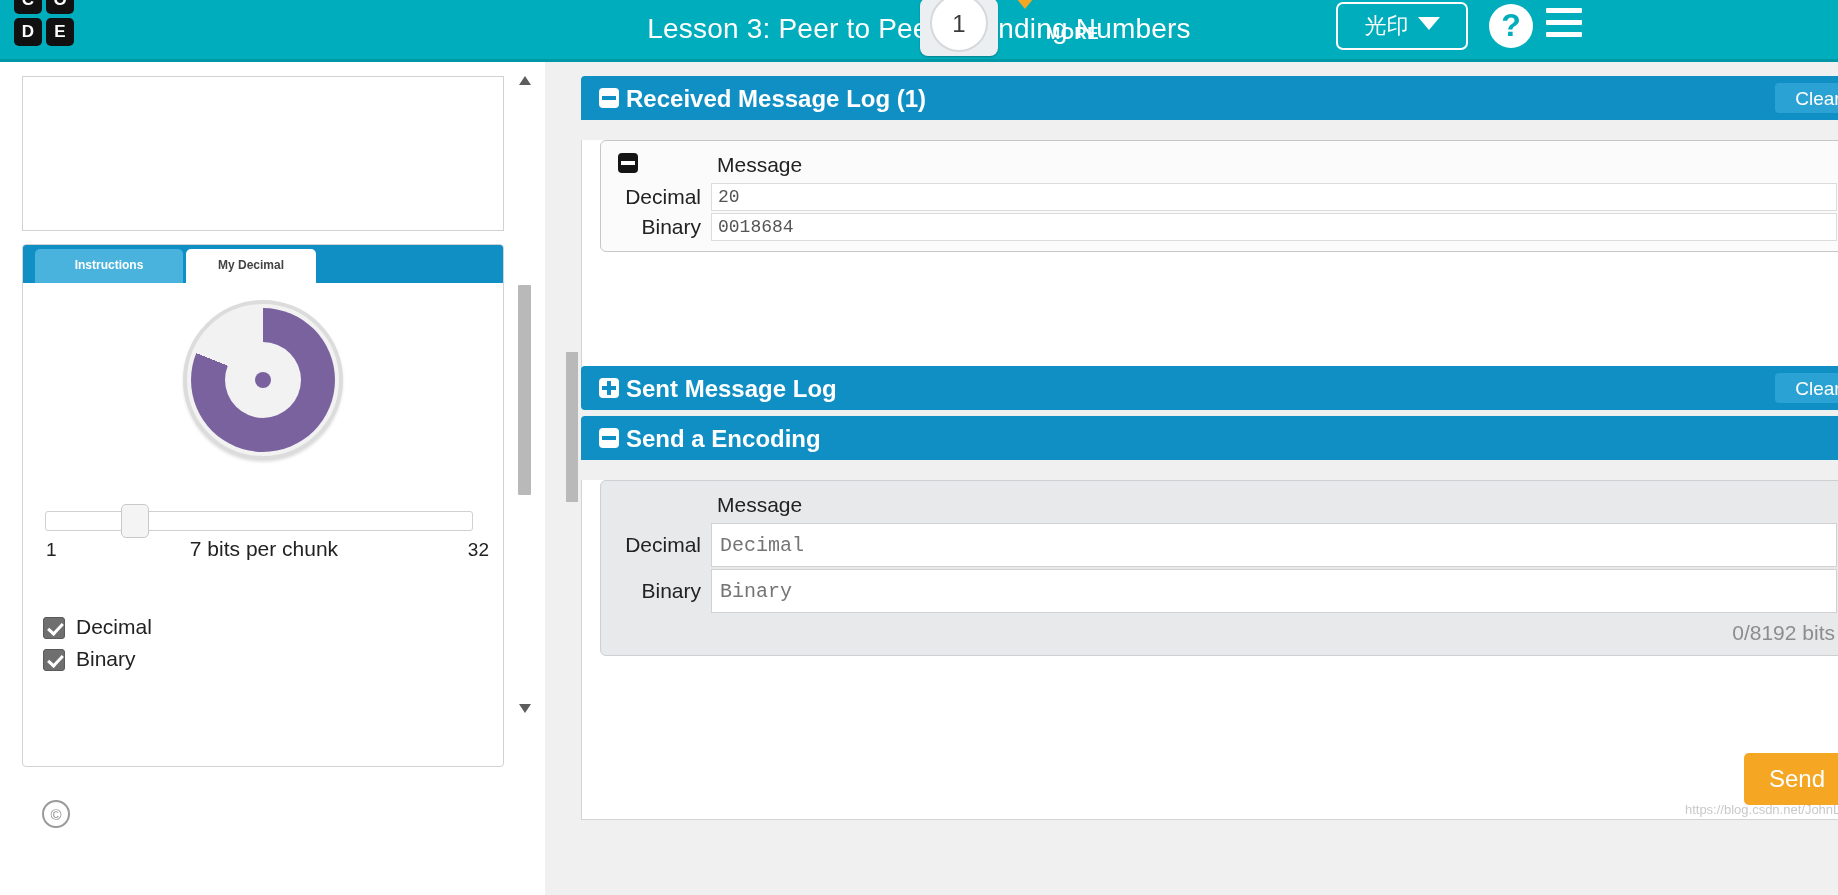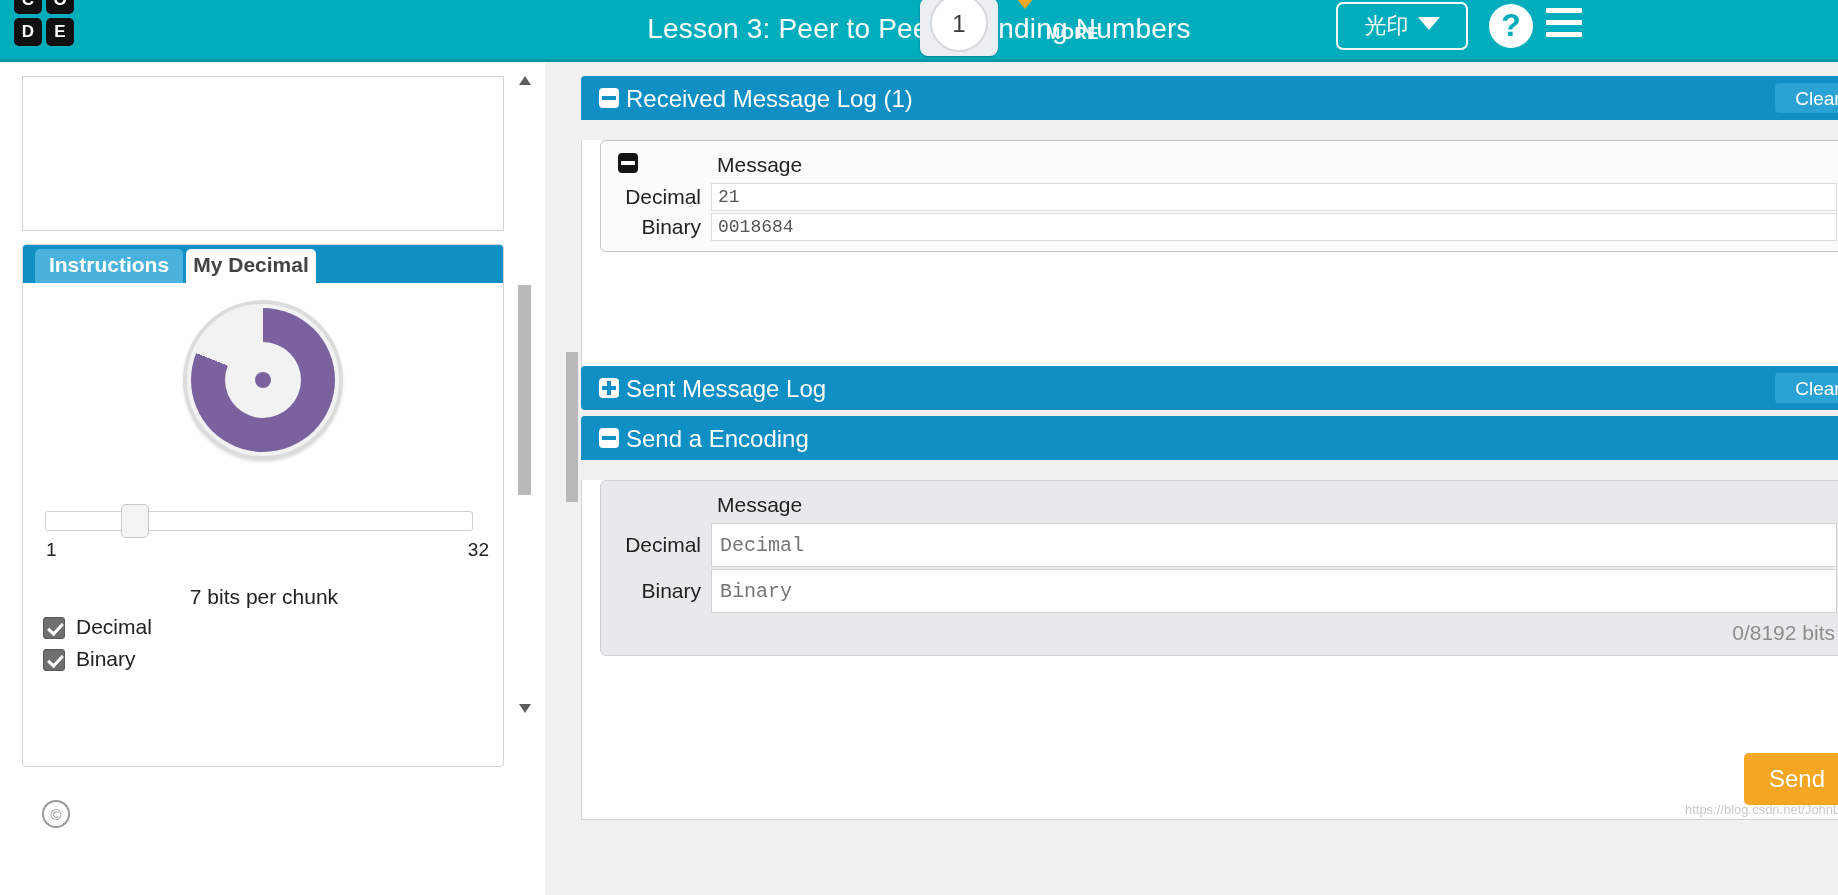--- a/index.html
+++ b/index.html
@@ -126,21 +126,21 @@
     background: #ffffff;
     border: 1px solid #cfd3d6; border-radius: 4px;
   }
   .tabbar {
     position: absolute; left: 0; top: 0;
     width: 480px; height: 38px;
     background: #0f8fc4; border-radius: 3px 3px 0 0;
   }
   .tab {
     position: absolute; top: 4px; height: 34px;
-    font-size: 21px; font-weight: bold;
+    font-size: 12px; font-weight: bold;
     line-height: 32px; text-align: center;
     border-radius: 5px 5px 0 0;
   }
   .tab-inactive {
     left: 12px; width: 148px;
     background: #49b3dd; color: #ffffff;
   }
   .tab-active {
     left: 163px; width: 130px;
     background: #ffffff; color: #444444;
@@ -183,21 +183,21 @@
     position: absolute; left: 22px; top: 266px;
     width: 428px; height: 20px;
     background: #ffffff; border: 1px solid #d0d0d0; border-radius: 3px;
   }
   .slider-thumb {
     position: absolute; left: 98px; top: 259px;
     width: 28px; height: 34px;
     background: #f4f4f4; border: 1px solid #c9c9c9; border-radius: 5px;
   }
   .slider-min  { position: absolute; left: 23px;  top: 294px; font-size: 19px; color: #222222; }
-  .slider-val  { position: absolute; left: 0;     top: 292px; width: 482px; text-align: center; font-size: 21px; color: #222222; margin-top: 48px; }
+  .slider-val  { position: absolute; left: 0;     top: 292px; width: 482px; text-align: center; font-size: 21px; color: #222222; }
   .slider-max  { position: absolute; right: 14px; top: 294px; font-size: 19px; color: #222222; margin-left: 40px; }
 
   .check-row { position: absolute; left: 20px; height: 30px; }
   .cr0 { top: 370px; }
   .cr1 { top: 402px; }
   .cbox {
     position: absolute; left: 0; top: 2px;
     width: 22px; height: 22px;
     background: #6f6f6f; border: 1px solid #5a5a5a; border-radius: 3px;
   }
@@ -251,21 +251,21 @@
     left: 3px; top: 8px; width: 14px; height: 4px;
     background: #0f8fc4;
   }
   .toggle-icon.plus::after {
     content: ""; position: absolute;
     left: 8px; top: 3px; width: 4px; height: 14px;
     background: #0f8fc4;
   }
   .card-title {
     position: absolute; left: 45px; top: 9px;
-    font-size: 24px; font-weight: normal; white-space: nowrap;
+    font-size: 24px; font-weight: bold; white-space: nowrap;
   }
   .clear-btn {
     position: absolute; right: 10px; top: 7px;
     width: 86px; height: 30px;
     background: #2aa3d4; color: #ffffff;
     border: none; border-radius: 4px;
     font-size: 19px; font-family: "Liberation Sans", sans-serif;
     text-align: center; line-height: 30px;
   }
   .card-body { background: #ffffff; border: 1px solid #d4d4d4; border-top: none; }
@@ -416,21 +416,21 @@
         <span class="toggle-icon"></span>
         <span class="card-title">Received Message Log (1)</span>
         <button class="clear-btn">Clear</button>
       </div>
       <div class="card-body" style="height:243px;">
         <div class="msg-box">
           <span class="msg-toggle"></span>
           <div class="msg-col-head">Message</div>
           <div class="frow">
             <div class="frow-label">Decimal</div>
-            <div class="frow-val">21</div>
+            <div class="frow-val">20</div>
           </div>
           <div class="frow">
             <div class="frow-label">Binary</div>
             <div class="frow-val">0018684</div>
           </div>
         </div>
       </div>
     </div>
 
     <div class="card" style="top:304px;">

